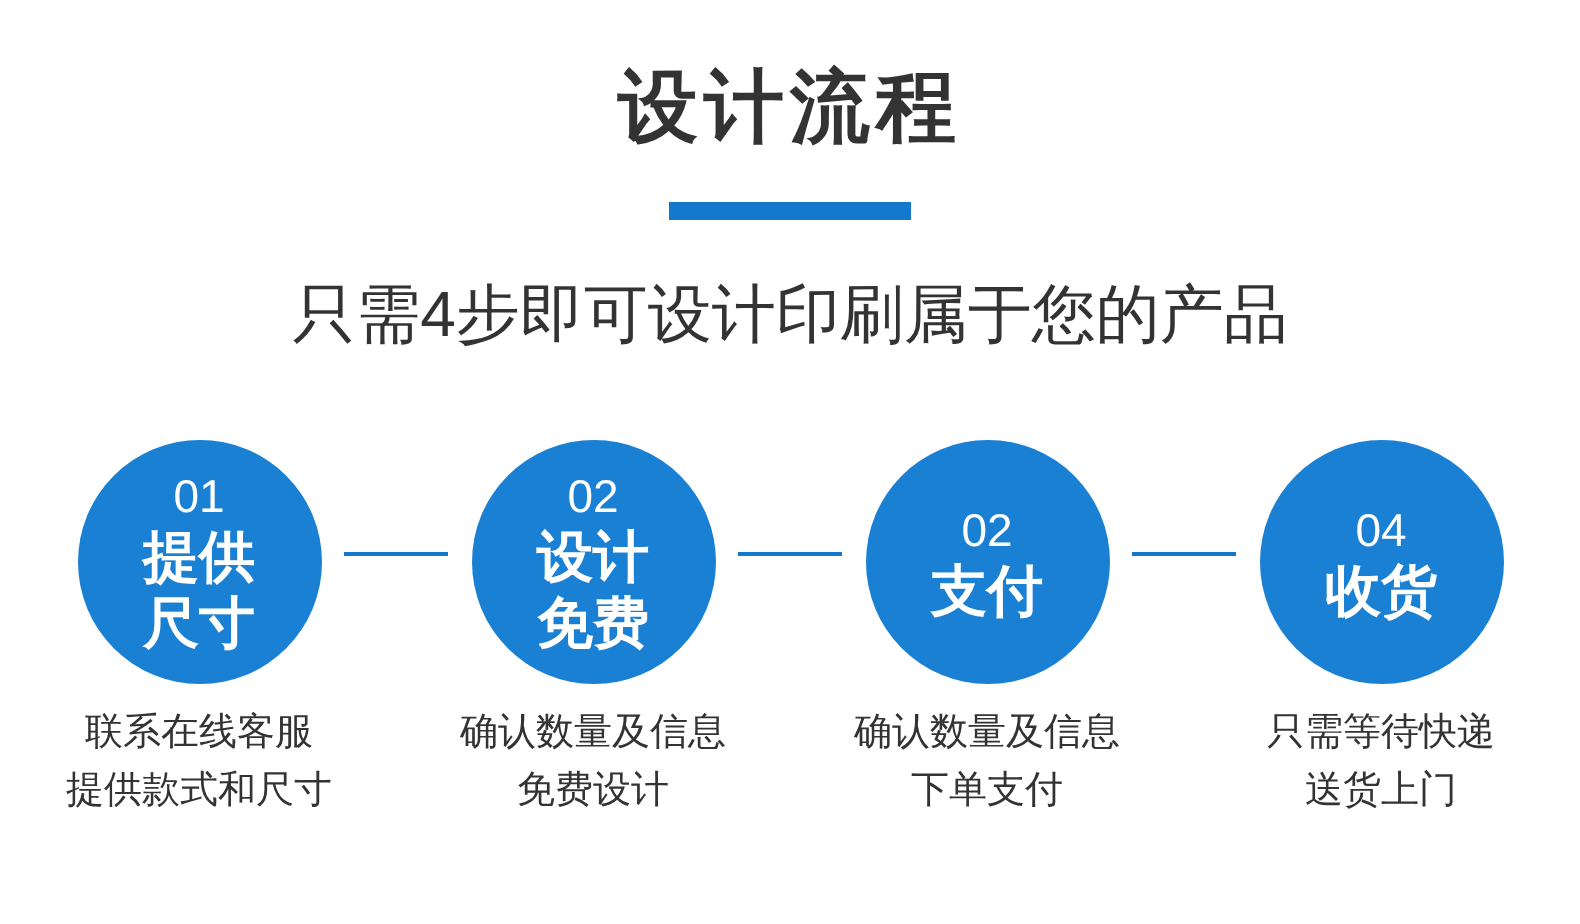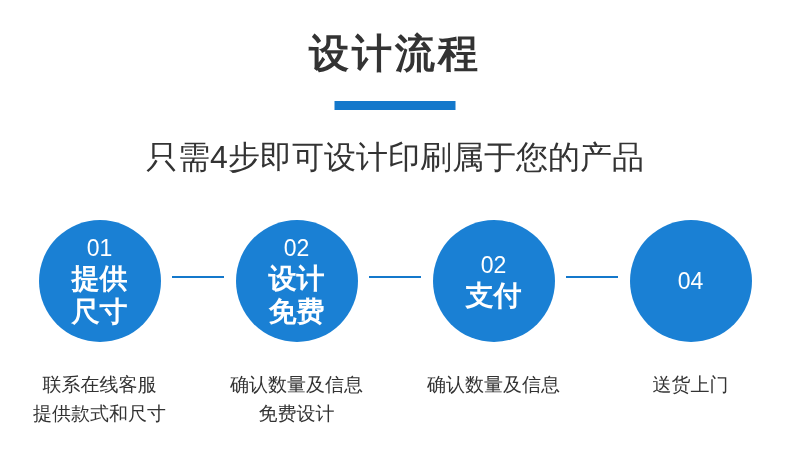--- a/index.html
+++ b/index.html
@@ -83,21 +83,21 @@
   .circle .num{
     font-size:23px;
     line-height:28px;
   }
   .circle .cline{
     font-size:28px;
     line-height:33px;
     font-weight:700;
   }
   .desc{
-    margin-top:28px;
+    margin-top:10px;
     text-align:center;
     font-size:19px;
     line-height:29px;
     color:var(--desc_text);
   }
   .connector{
     position:absolute;
     top:56px;
     width:52px;
     height:2px;
@@ -142,28 +142,31 @@
       </div>
     </div>
 
     <div class="step">
       <div class="circle">
         <div class="num">02</div>
         <div class="cline">支付</div>
       </div>
       <div class="desc">
         <div>确认数量及信息</div>
+        <div>下单支付</div>
       </div>
     </div>
 
     <div class="step">
       <div class="circle">
         <div class="num">04</div>
+        <div class="cline">收货</div>
       </div>
       <div class="desc">
+        <div>只需等待快递</div>
         <div>送货上门</div>
       </div>
     </div>
 
     <div class="connector c1"></div>
     <div class="connector c2"></div>
     <div class="connector c3"></div>
 
   </div>
 </div>

